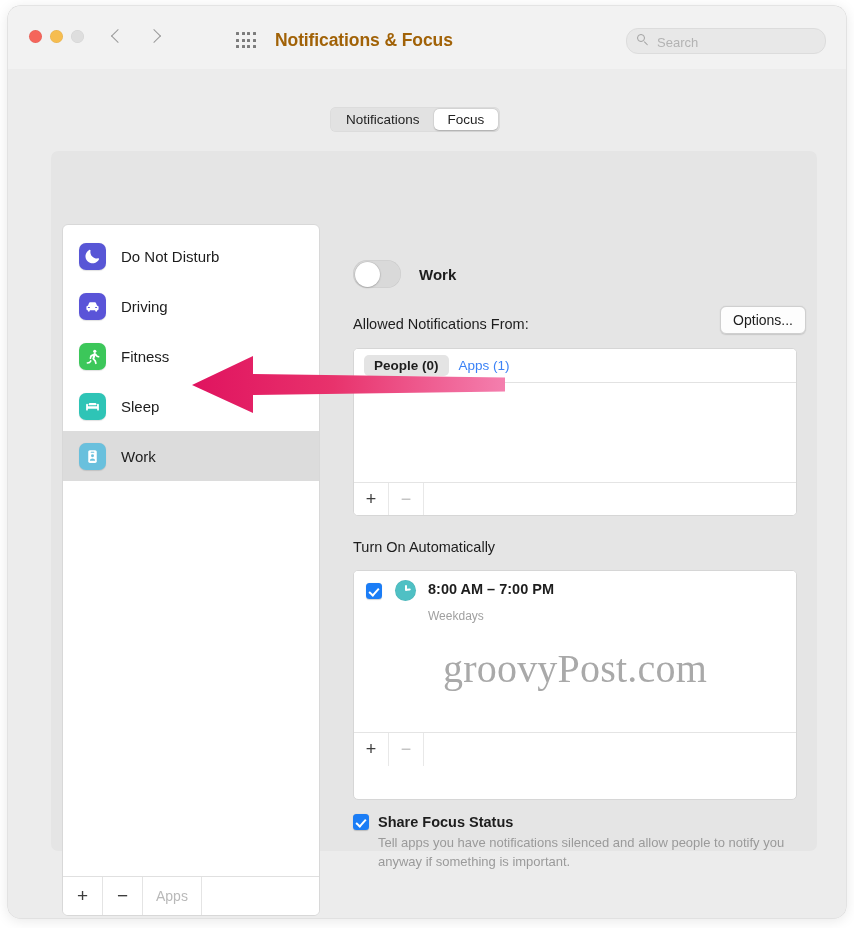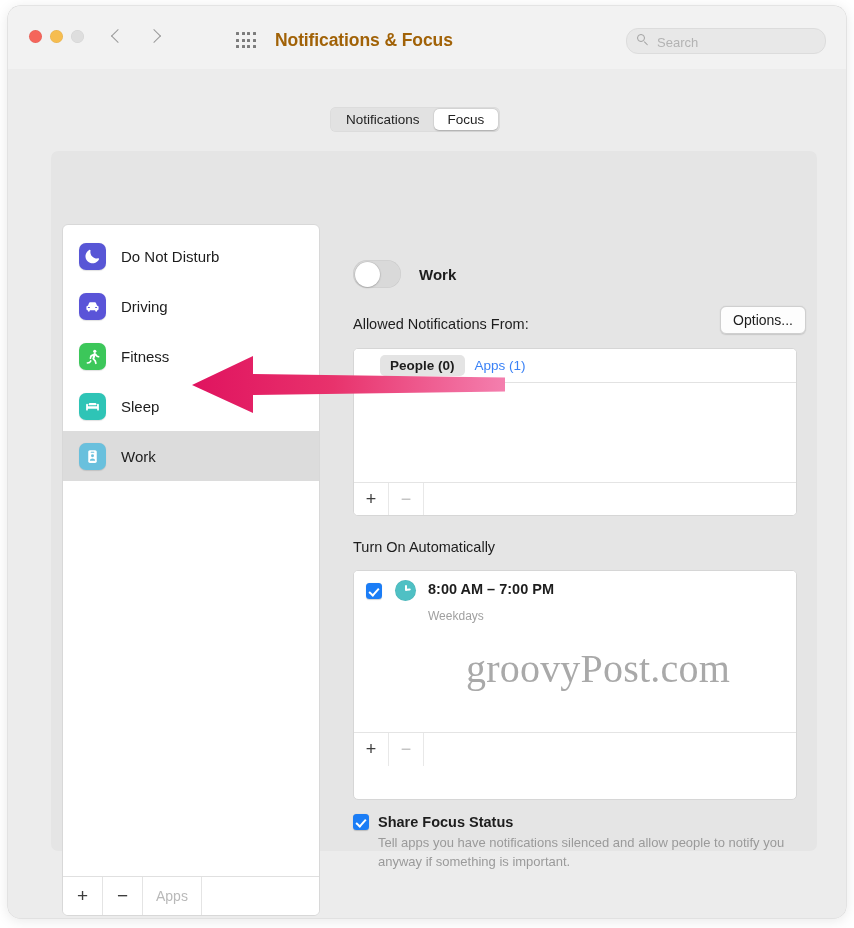--- a/index.html
+++ b/index.html
@@ -339,21 +339,21 @@
     overflow: hidden;
   }
   .list-box.allowed { top: 124px; height: 166px; }
   .list-box.schedule { top: 346px; height: 228px; }
 
   .tabbar {
     height: 33px;
     border-bottom: 0.5px solid #e2e2e2;
     display: flex;
     align-items: center;
-    padding-left: 26px;
+    padding-left: 10px;
     background: #fff;
   }
   .tab {
     font-size: 13.5px;
     padding: 3px 10px;
     border-radius: 5px;
     color: #3b82f6;
     cursor: default;
   }
   .tab.active {
@@ -463,21 +463,20 @@
     position: absolute;
     left: 0;
     top: 74px;
     width: 442px;
     text-align: center;
     font-family: "Liberation Serif", serif;
     font-size: 40px;
     color: #a9a9a9;
     letter-spacing: 0.2px;
     user-select: none;
-    padding-left: 23px;
   }
 
   .share-focus {
     position: absolute;
     left: 14px;
     top: 590px;
     width: 450px;
   }
   .sf-head {
     display: flex;

